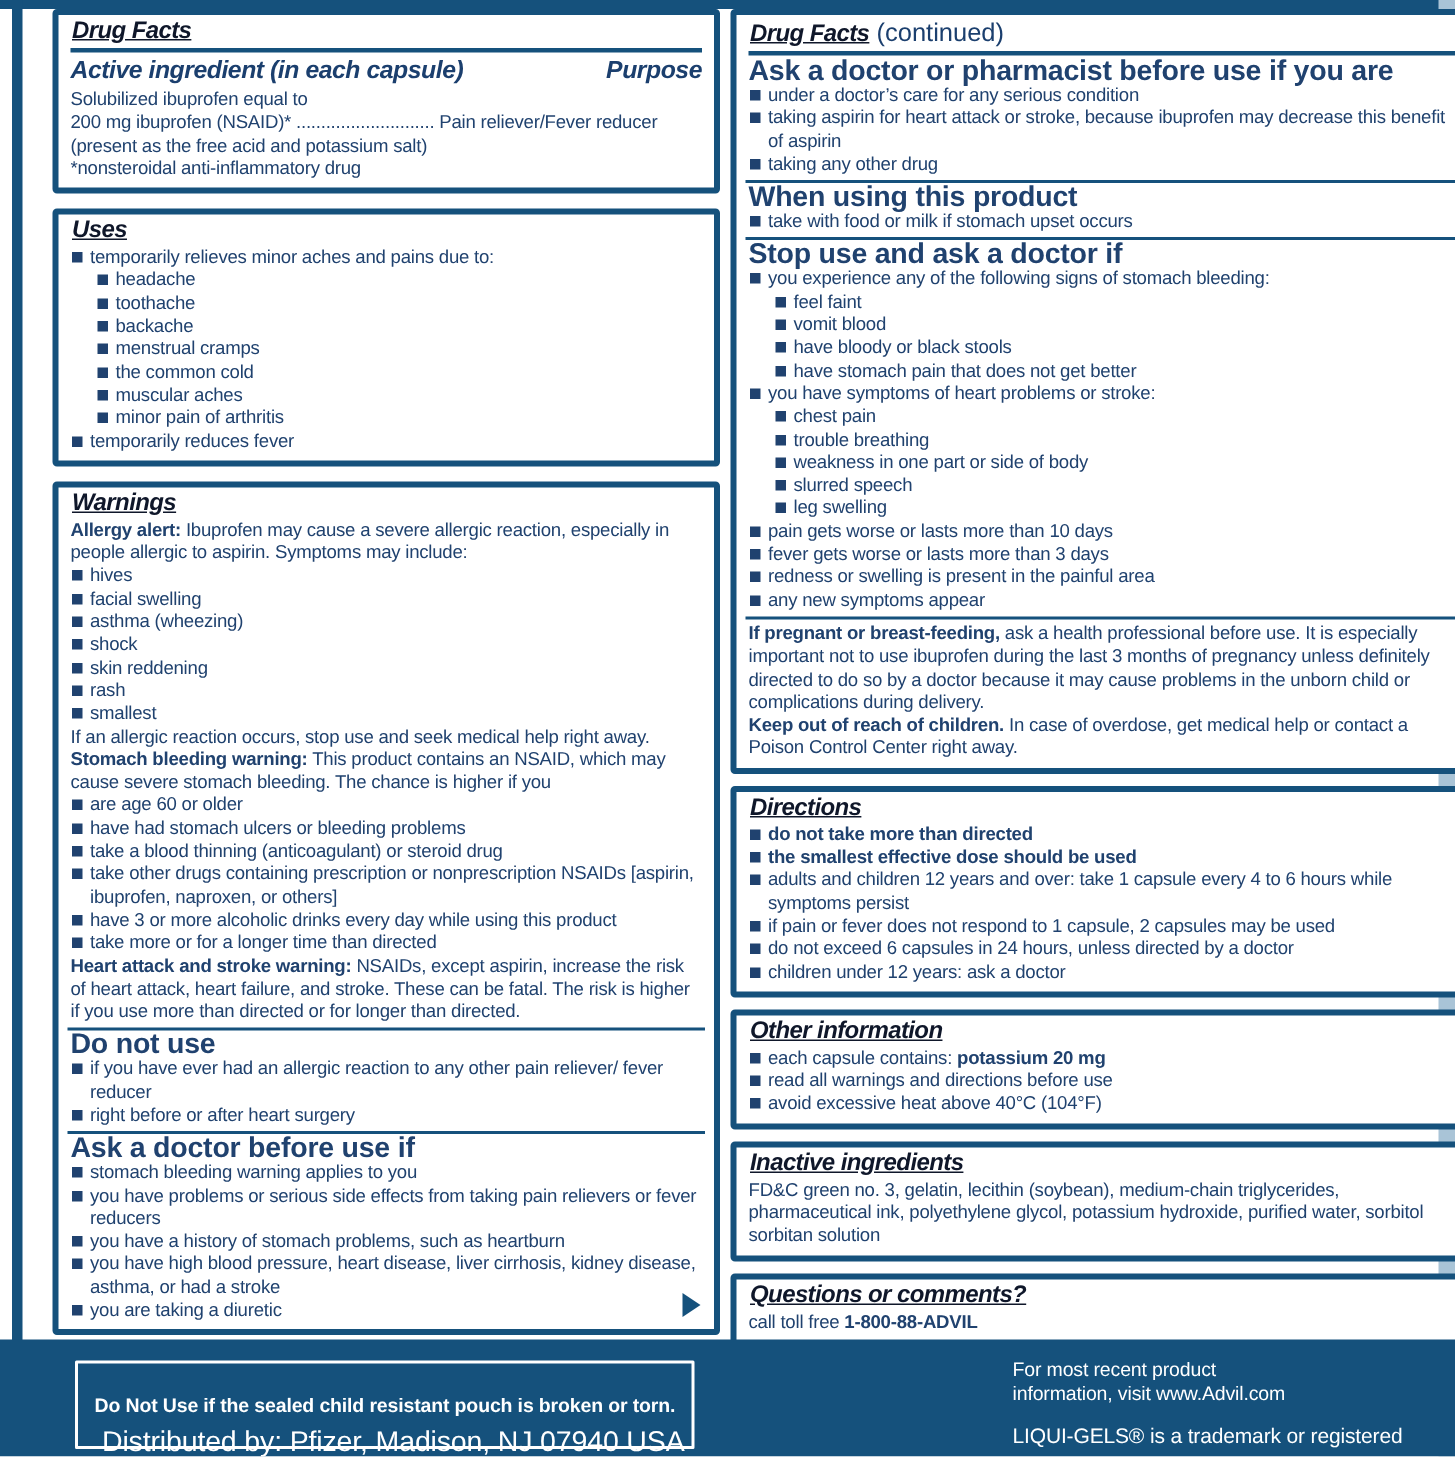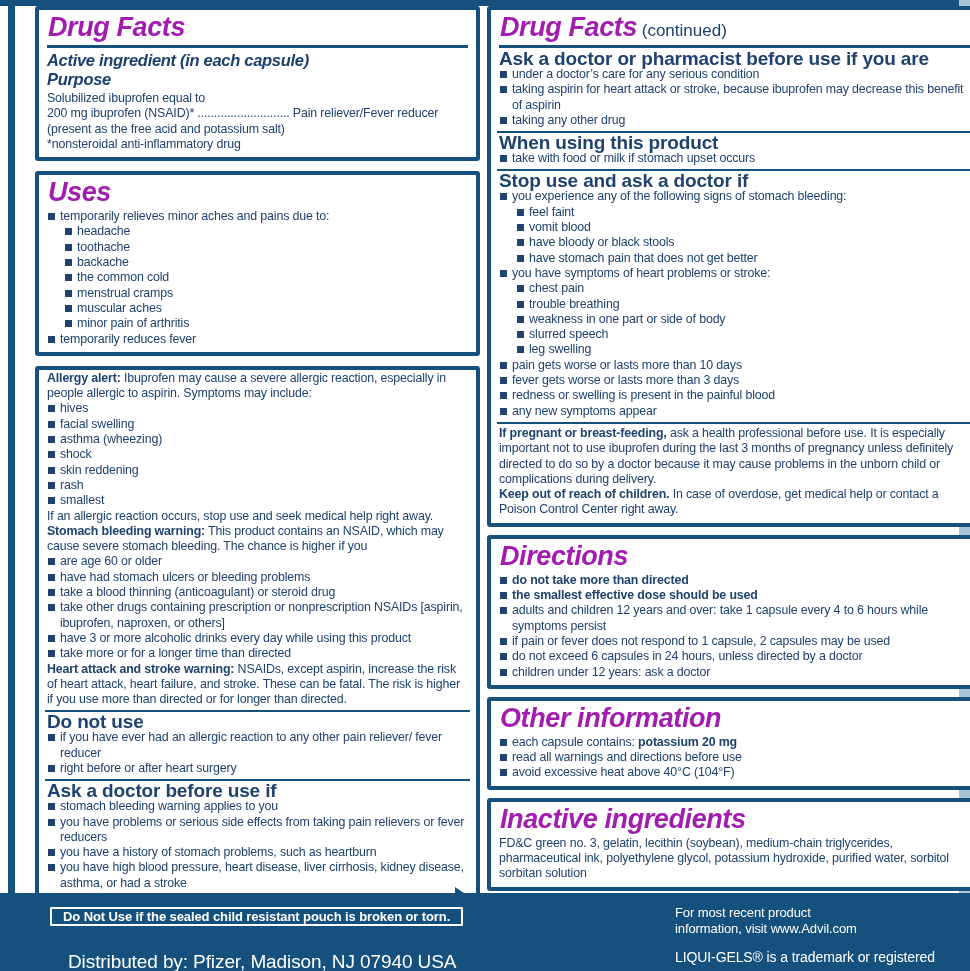--- a/index.html
+++ b/index.html
@@ -9,39 +9,39 @@
   }
   .top-strip{position:absolute;left:0;top:0;width:970px;height:6px;background:#15517c;}
   .left-stripe{position:absolute;left:8px;top:0;width:7px;height:897px;background:#15517c;}
   .right-strip{position:absolute;right:0;top:0;width:11px;height:971px;background:#a9c4d7;}
   .col{position:absolute;top:6px;}
   .col-left{left:35px;width:445px;}
   .col-right{left:487px;width:501px;}
   .box{border:4px solid #15517c;border-radius:3px;background:#fff;padding:1px 8px 5px 8px;margin-bottom:10px;}
   .col-right .box{margin-bottom:8px;}
   .box-title-row{padding:1px 0 1px 1px;}
-  .box-title{font-size:27px;font-weight:bold;font-style:italic;letter-spacing:-0.4px;color:#a21caf;}
+  .box-title{font-size:16px;font-weight:bold;font-style:italic;letter-spacing:-0.4px;color:#0f172a;text-decoration:underline;}
   .box-title-suffix{font-size:17px;font-weight:normal;font-style:normal;color:#1b3f6e;}
   .title-rule{border-bottom:3px solid #15517c;margin:1px 0 3px 0;}
   .subhead{display:flex;justify-content:space-between;font-weight:bold;font-style:italic;
-    font-size:16.5px;letter-spacing:-0.3px;margin:0 0 2px 0;color:#1b3f6e;flex-direction:column;}
+    font-size:16.5px;letter-spacing:-0.3px;margin:0 0 2px 0;color:#1b3f6e;}
   .para{font-size:12.4px;line-height:15.3px;letter-spacing:-0.15px;}
   .head{font-size:19px;line-height:16px;font-weight:bold;letter-spacing:-0.15px;margin-top:1px;}
   .bold{font-weight:bold;}
   .rule{border-top:2.5px solid #15517c;margin:3px -2px 2px -2px;}
   .bullet{display:flex;font-size:12.4px;line-height:15.3px;letter-spacing:-0.15px;}
   .sq{width:7px;height:7px;background:#20426f;margin:4px 5px 0 1px;flex:none;}
   .l2{margin-left:17px;}
   .bt{flex:1;}
   .box-rel{position:relative;}
   .arrow{position:absolute;right:9px;bottom:8px;width:0;height:0;
     border-top:8px solid transparent;border-bottom:8px solid transparent;border-left:12px solid #15517c;}
   .band{position:absolute;left:0;top:893px;width:970px;height:78px;background:#15517c;color:#fff;}
   .pouch-box{position:absolute;left:50px;top:14px;border:2px solid #ffffff;border-radius:1px;
-    padding:0 11px;font-size:13px;font-weight:bold;letter-spacing:-0.1px;}
+    padding:20px 11px;font-size:13px;font-weight:bold;letter-spacing:-0.1px;}
   .distributed{position:absolute;left:68px;top:58px;font-size:19px;letter-spacing:-0.1px;}
   .recent{position:absolute;left:675px;top:12px;font-size:13px;line-height:16px;letter-spacing:-0.1px;}
   .trademark{position:absolute;left:675px;top:56px;font-size:14px;letter-spacing:-0.1px;white-space:nowrap;}
 </style>
 </head>
 <body>
 
 <div class="top-strip"></div>
 <div class="left-stripe"></div>
 <div class="right-strip"></div>
@@ -72,40 +72,41 @@
       <div class="bullet l2">
         <span class="sq"></span>
         <span class="bt"><span>toothache</span></span>
       </div>
       <div class="bullet l2">
         <span class="sq"></span>
         <span class="bt"><span>backache</span></span>
       </div>
       <div class="bullet l2">
         <span class="sq"></span>
+        <span class="bt"><span>menstrual cramps</span></span>
+      </div>
+      <div class="bullet l2">
+        <span class="sq"></span>
         <span class="bt"><span>the common cold</span></span>
       </div>
       <div class="bullet l2">
         <span class="sq"></span>
-        <span class="bt"><span>menstrual cramps</span></span>
-      </div>
-      <div class="bullet l2">
-        <span class="sq"></span>
         <span class="bt"><span>muscular aches</span></span>
       </div>
       <div class="bullet l2">
         <span class="sq"></span>
         <span class="bt"><span>minor pain of arthritis</span></span>
       </div>
       <div class="bullet l1">
         <span class="sq"></span>
         <span class="bt"><span>temporarily reduces fever</span></span>
       </div>
     </div>
     <div class="box box-rel">
+      <div class="box-title-row"><span class="box-title">Warnings</span></div>
       <div class="para"><span class="bold">Allergy alert:</span><span> Ibuprofen may cause a severe allergic reaction, especially in people allergic to aspirin. Symptoms may include:</span></div>
       <div class="bullet l1">
         <span class="sq"></span>
         <span class="bt"><span>hives</span></span>
       </div>
       <div class="bullet l1">
         <span class="sq"></span>
         <span class="bt"><span>facial swelling</span></span>
       </div>
       <div class="bullet l1">
@@ -262,21 +263,21 @@
       <div class="bullet l1">
         <span class="sq"></span>
         <span class="bt"><span>pain gets worse or lasts more than 10 days</span></span>
       </div>
       <div class="bullet l1">
         <span class="sq"></span>
         <span class="bt"><span>fever gets worse or lasts more than 3 days</span></span>
       </div>
       <div class="bullet l1">
         <span class="sq"></span>
-        <span class="bt"><span>redness or swelling is present in the painful blood</span></span>
+        <span class="bt"><span>redness or swelling is present in the painful area</span></span>
       </div>
       <div class="bullet l1">
         <span class="sq"></span>
         <span class="bt"><span>any new symptoms appear</span></span>
       </div>
       <div class="rule"></div>
       <div class="para"><span class="bold">If pregnant or breast-feeding,</span><span> ask a health professional before use. It is especially important not to use ibuprofen during the last 3 months of pregnancy unless definitely directed to do so by a doctor because it may cause problems in the unborn child or complications during delivery.</span></div>
       <div class="para"><span class="bold">Keep out of reach of children.</span><span> In case of overdose, get medical help or contact a Poison Control Center right away.</span></div>
     </div>
     <div class="box">

